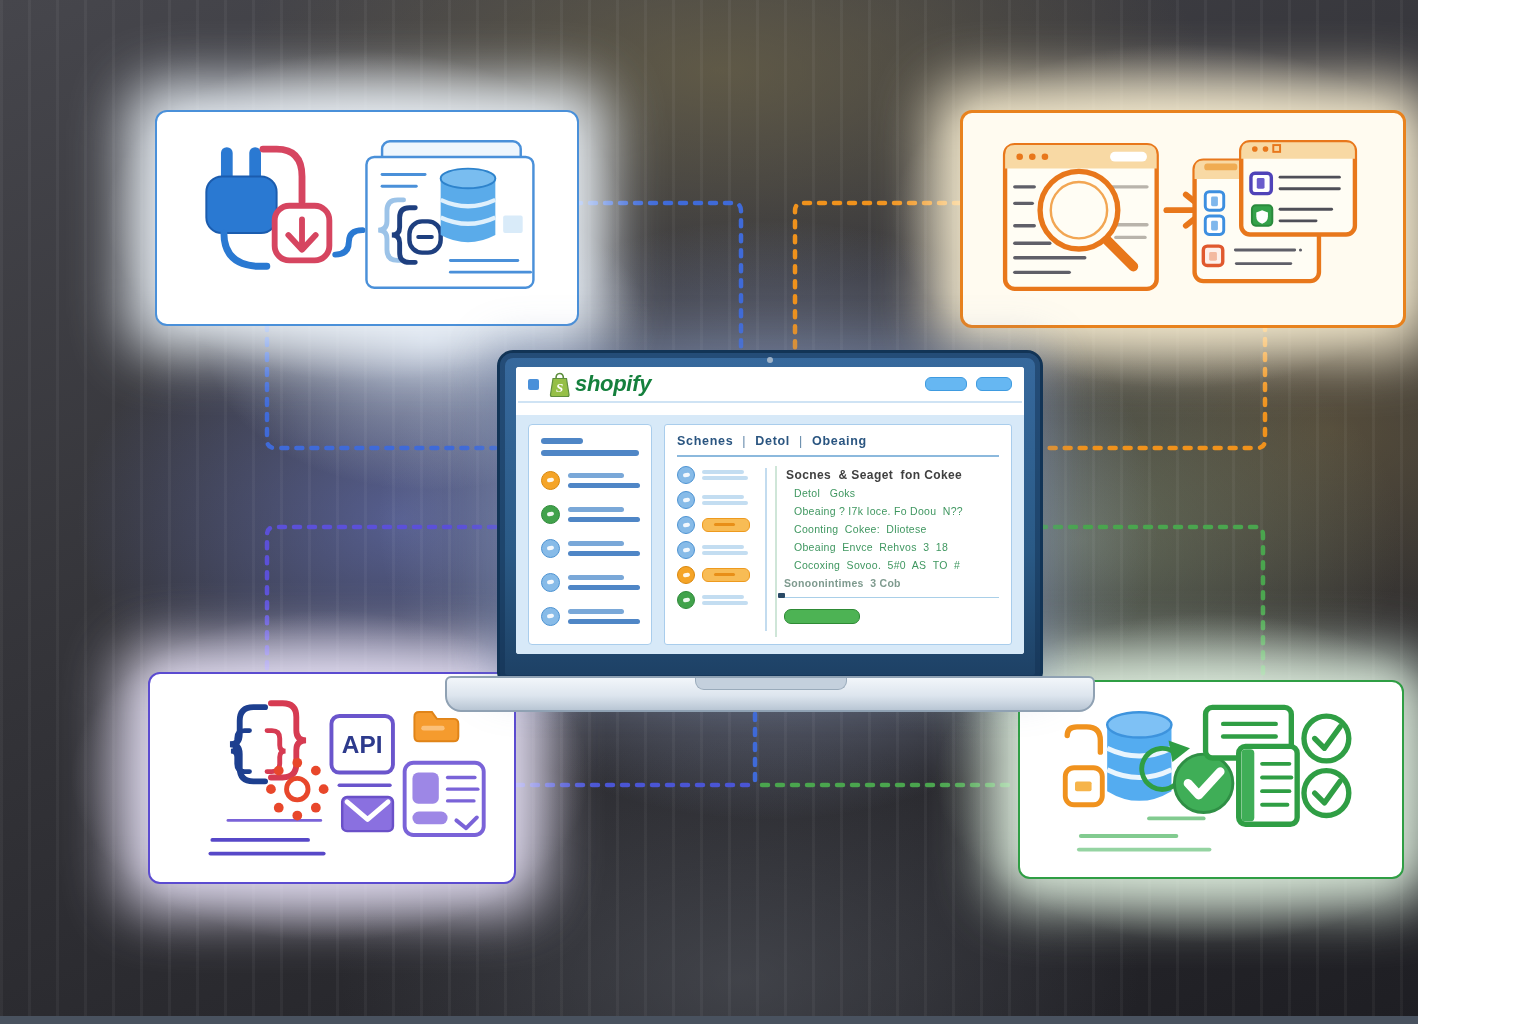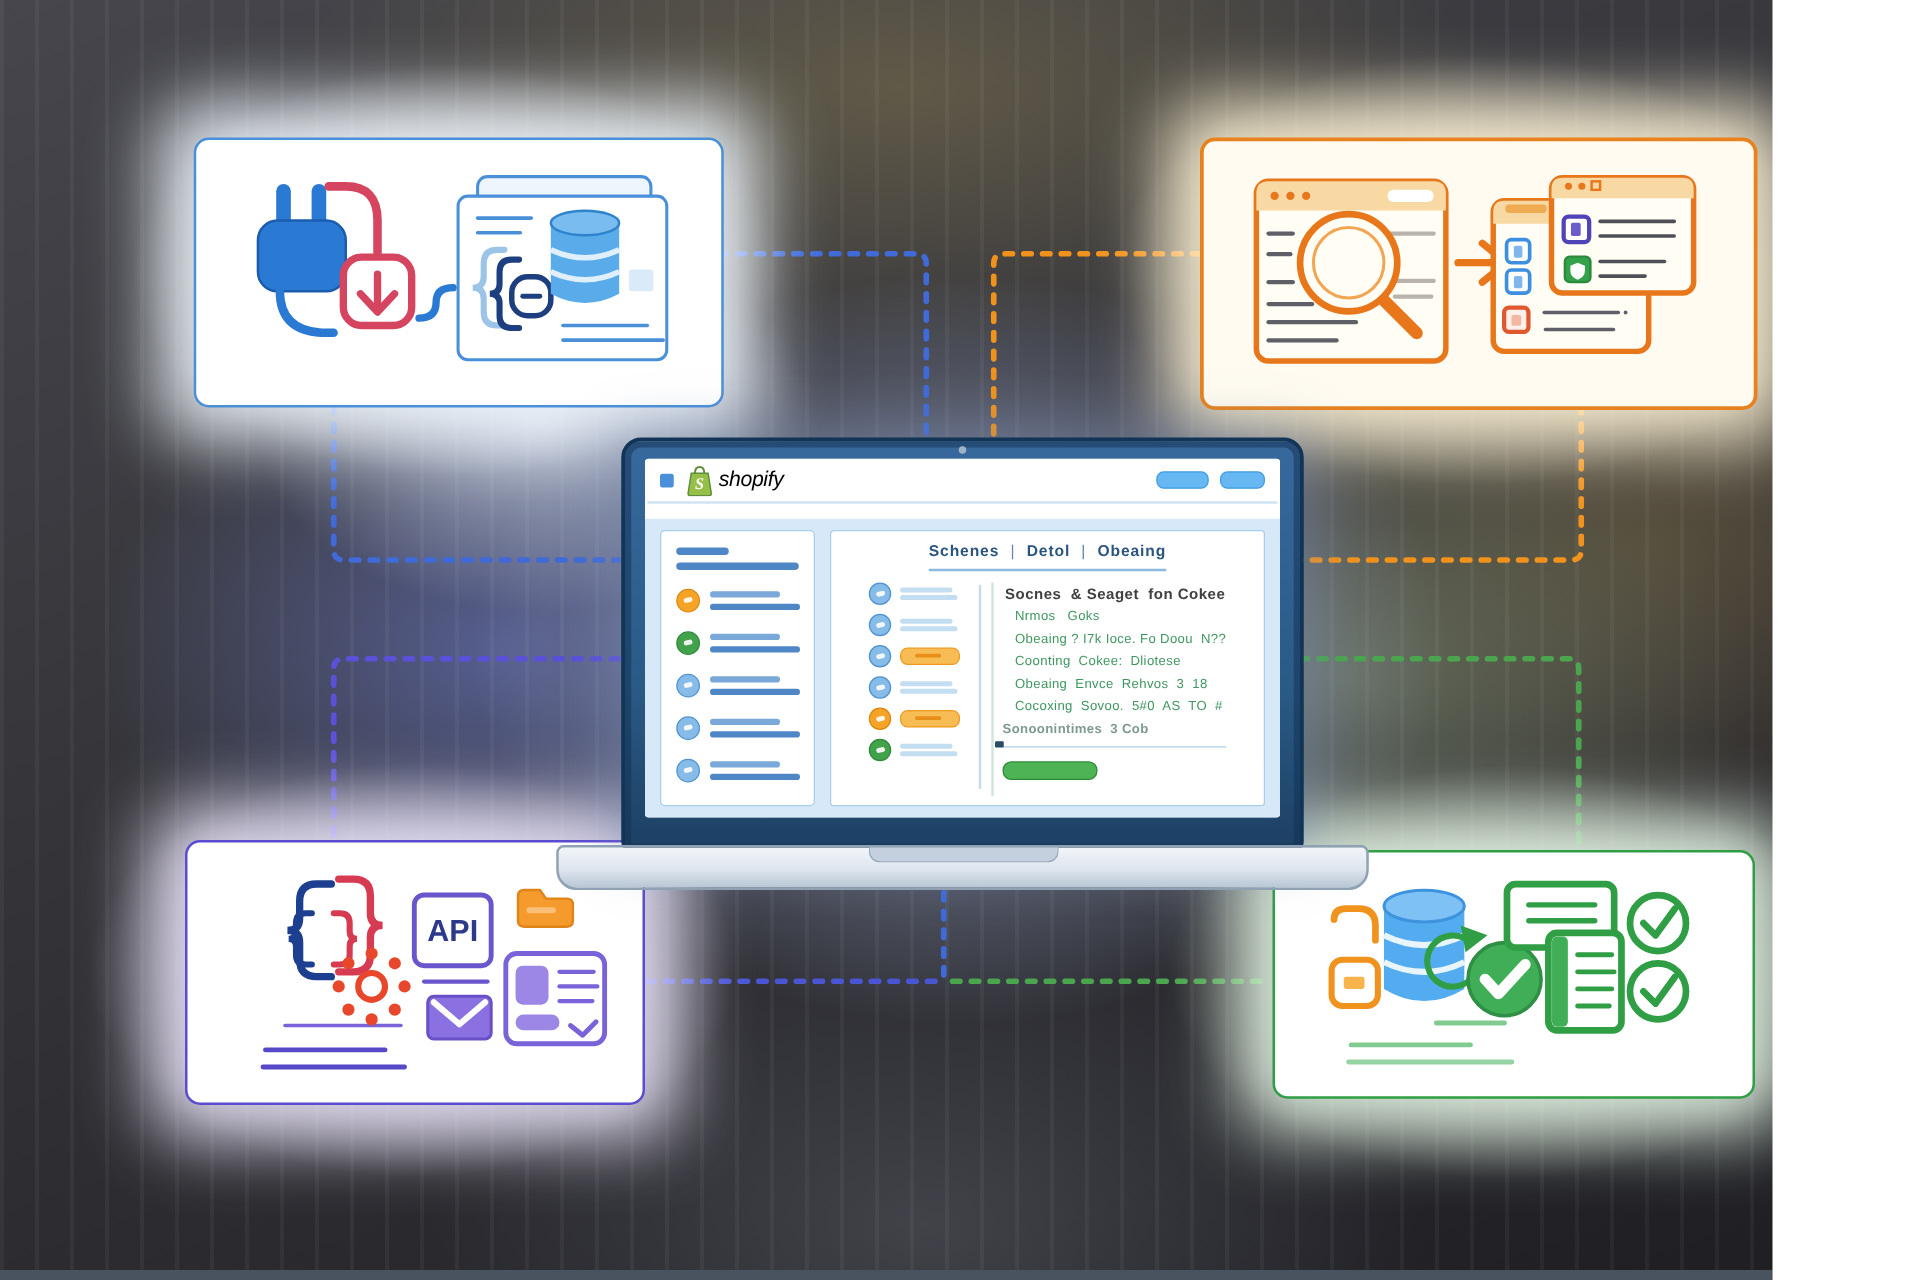--- a/index.html
+++ b/index.html
@@ -42,21 +42,21 @@
     background:linear-gradient(180deg,#37699d 0%,#2a5a86 60%,#1d4064 100%);
     border:3px solid #123456;border-radius:16px 16px 10px 10px;
     box-shadow:inset 0 0 0 5px rgba(18,48,82,.5), 0 0 40px 10px rgba(120,140,180,.35);}
   .camera{position:absolute;left:50%;top:4px;width:6px;height:6px;margin-left:-3px;border-radius:50%;
     background:#9fb3c8;}
   .screen-inner{position:absolute;left:16px;right:16px;top:14px;bottom:26px;background:#fff;
     border-radius:3px;overflow:hidden;}
   .app-header{height:34px;display:flex;align-items:center;gap:9px;padding:0 12px;background:#fff;}
   .hamburger{width:11px;height:11px;border-radius:2px;background:#4a90d9;}
   .logo{display:flex;align-items:center;gap:4px;}
-  .logo-word{font-size:17px;font-weight:normal;font-style:italic;color:#000000;letter-spacing:-.3px;}
+  .logo-word{font-size:22px;font-weight:bold;font-style:italic;color:#15803d;letter-spacing:-.3px;}
   .hdr-spacer{flex:1;}
   .hdr-pill{height:12px;border-radius:6px;background:#66b7f2;border:1px solid #3f9be0;}
   .hdr-pill.p1{width:40px;} .hdr-pill.p2{width:34px;}
   .app-divider{height:2px;background:#cfe3f4;margin:0 2px;}
   .app-content{position:absolute;top:48px;left:0;right:0;bottom:0;background:#d7e9f8;
     display:flex;gap:12px;padding:9px 12px;box-sizing:border-box;}
   .side-panel{width:124px;background:#fff;border:1px solid #a9cdec;border-radius:4px;
     padding:13px 12px;box-sizing:border-box;}
   .sp-title .bar{border-radius:3px;}
   .bar{background:#4f86c6;height:5px;border-radius:2.5px;}
@@ -65,21 +65,21 @@
   .sp-row{display:flex;align-items:center;gap:8px;margin-bottom:15px;}
   .circ{width:17px;height:17px;border-radius:50%;position:relative;flex:none;}
   .circ::after{content:"";position:absolute;left:5px;top:6px;width:7px;height:4px;border-radius:2px;
     background:rgba(255,255,255,.9);transform:rotate(-12deg);}
   .c-orange{background:#f5a427;border:1px solid #d9880e;}
   .c-green{background:#41a24b;border:1px solid #2f8a3a;}
   .c-blue{background:#87bbe8;border:1px solid #4d93d2;}
   .sp-bars .bar:first-child{width:56px;margin-bottom:5px;background:#7aa8d8;}
   .sp-bars .bar:last-child{width:72px;}
   .main-panel{flex:1;background:#fff;border:1px solid #a9cdec;border-radius:3px;
-    padding:9px 12px 7px;box-sizing:border-box;display:flex;flex-direction:column;align-items:center;}
+    padding:9px 12px 7px;box-sizing:border-box;display:flex;flex-direction:column;}
   .tabs{display:flex;gap:9px;align-items:center;color:#2a5580;font-size:12.5px;font-weight:bold;
     letter-spacing:.7px;padding-bottom:7px;border-bottom:2px solid #8cb9dd;}
   .tab-sep{color:#5f86a8;font-weight:normal;}
   .mp-body{flex:1;display:flex;padding-top:9px;}
   .mini-list{width:84px;display:flex;flex-direction:column;gap:8px;}
   .ml-row{display:flex;align-items:center;gap:7px;height:17px;}
   .ml-row .circ{width:16px;height:16px;}
   .ml-bars .bar{width:42px;height:4px;background:#c3ddf1;margin:2px 0;}
   .ml-bars .bar:last-child{width:46px;}
   .o-pill{width:46px;height:12px;border-radius:6px;background:#f8bc55;border:1.5px solid #ee9a1e;
@@ -420,21 +420,21 @@
                   <div class="circ c-green"></div>
                   <div class="ml-bars">
                     <div class="bar"></div>
                     <div class="bar"></div>
                   </div>
                 </div>
               </div>
               <div class="v-div"></div>
               <div class="detail-col">
                 <div class="d-head">Socnes  &amp; Seaget  fon Cokee</div>
-                <div class="d-line">Nrmos   Goks</div>
+                <div class="d-line">Detol   Goks</div>
                 <div class="d-line">Obeaing ? I7k Ioce. Fo Doou  N??</div>
                 <div class="d-line">Coonting  Cokee:  Dliotese</div>
                 <div class="d-line">Obeaing  Envce  Rehvos  3  18</div>
                 <div class="d-line">Cocoxing  Sovoo.  5#0  AS  TO  #</div>
                 <div class="d-foot">Sonoonintimes  3 Cob</div>
                 <div class="d-rule"></div>
                 <div class="d-btn"></div>
               </div>
             </div>
           </div>

